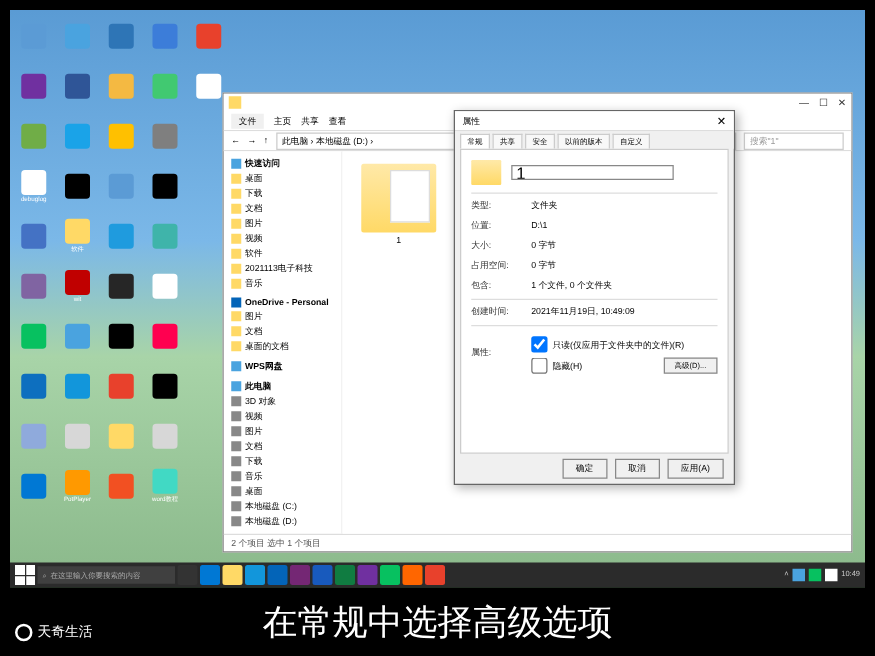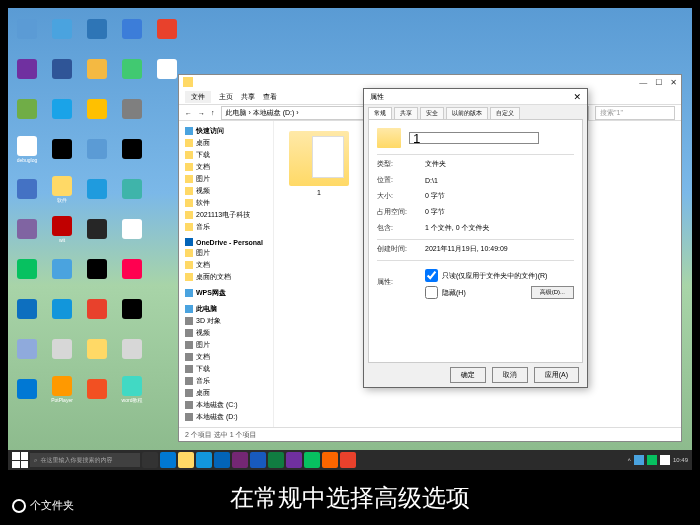--- a/index.html
+++ b/index.html
@@ -48,21 +48,21 @@
 .taskbar { position: absolute; bottom: 0; left: 0; right: 0; height: 20px; background: #2b2b2b; display: flex; align-items: center; padding: 0 4px; gap: 2px; }
 .start-btn { width: 16px; height: 16px; display: grid; grid-template: 1fr 1fr / 1fr 1fr; gap: 1px; }
 .start-btn div { background: #fff; }
 .search-box { width: 110px; height: 14px; background: #404040; color: #aaa; font-size: 6px; display: flex; align-items: center; padding: 0 4px; gap: 3px; }
 .tb-icon { width: 16px; height: 16px; border-radius: 2px; }
 .tray { margin-left: auto; display: flex; align-items: center; gap: 3px; font-size: 6px; color: #ccc; }
 .tray .ticon { width: 10px; height: 10px; }
 .bottom-overlay { position: absolute; bottom: 0; left: 0; right: 0; height: 55px; background: rgba(0,0,0,0.85); display: flex; align-items: center; justify-content: center; }
 .watermark { position: absolute; left: 12px; bottom: 12px; color: #fff; font-size: 11px; display: flex; align-items: center; gap: 4px; }
 .watermark .logo { width: 14px; height: 14px; border: 2px solid #fff; border-radius: 50%; }
-.subtitle { color: #fff; font-size: 24px; font-weight: 500; text-shadow: 1px 1px 2px #000; }
+.subtitle { color: #fff; font-size: 28px; font-weight: 500; text-shadow: 1px 1px 2px #000; }
 </style>
 </head>
 <body>
 
 <div class="screen">
 
   <div class="desktop-icons" id="desktop-grid">
       <div class="dicon">
         <div class="box" style="background: rgb(91, 155, 213);"></div>
         <div></div>
@@ -490,16 +490,16 @@
       <div class="ticon" style="background:#fff"></div>
       <span>10:49</span>
     </div>
   </div>
 
 </div>
 
 <div class="bottom-overlay">
   <div class="watermark">
     <div class="logo"></div>
-    <span>个文件夹</span>
+    <span>天奇生活</span>
   </div>
   <div class="subtitle">在常规中选择高级选项</div>
 </div>
 
 </body></html>

